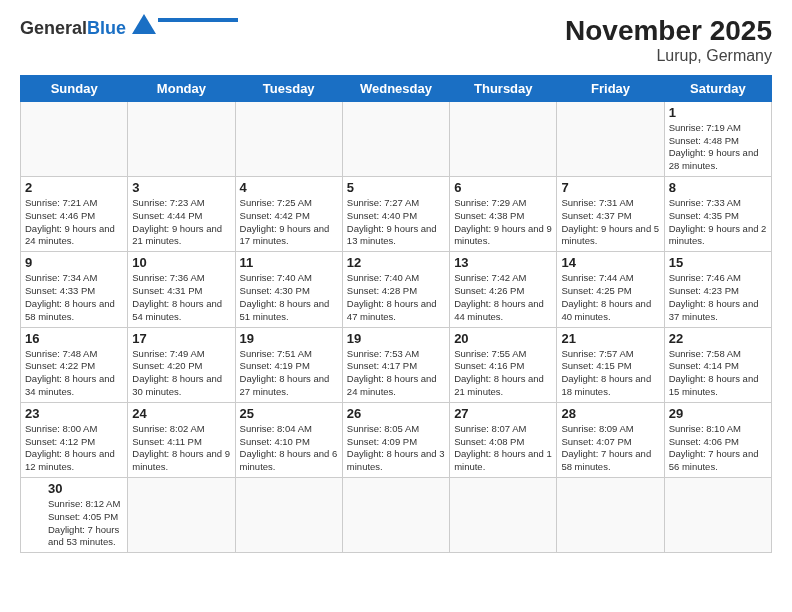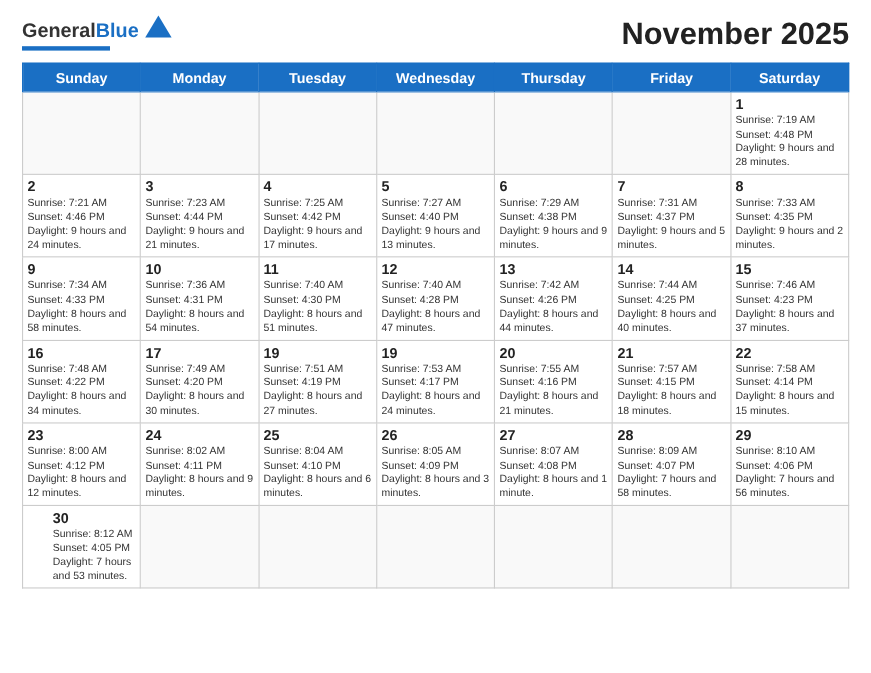--- a/index.html
+++ b/index.html
@@ -17,21 +17,21 @@
       background: #fff;
     }
     .header {
       display: flex;
       justify-content: space-between;
       align-items: flex-start;
       margin-bottom: 10px;
     }
     .logo {
       display: flex;
-      flex-direction: column;
+      flex-direction: row;
       align-items: flex-start;
     }
     .logo-text {
       font-size: 18px;
       font-weight: bold;
       color: #333;
       line-height: 1;
     }
     .logo-text span {
       color: #1a6fc4;
@@ -103,20 +103,21 @@
       <div style="display:flex;align-items:center;">
         <span class="logo-text">General<span>Blue</span></span>
         <svg width="28" height="28" viewBox="0 0 28 28" style="margin-left:4px;margin-top:-4px;">
           <polygon points="14,2 26,22 2,22" fill="#1a6fc4"></polygon>
         </svg>
       </div>
       <div style="width:80px;height:4px;background:#1a6fc4;margin-top:2px;"></div>
     </div>
     <div class="title-block">
       <h1>November 2025</h1>
+      <h2>Lurup, Germany</h2>
     </div>
   </div>
 
   <table class="calendar">
     <thead>
       <tr>
         <th>Sunday</th>
         <th>Monday</th>
         <th>Tuesday</th>
         <th>Wednesday</th>

